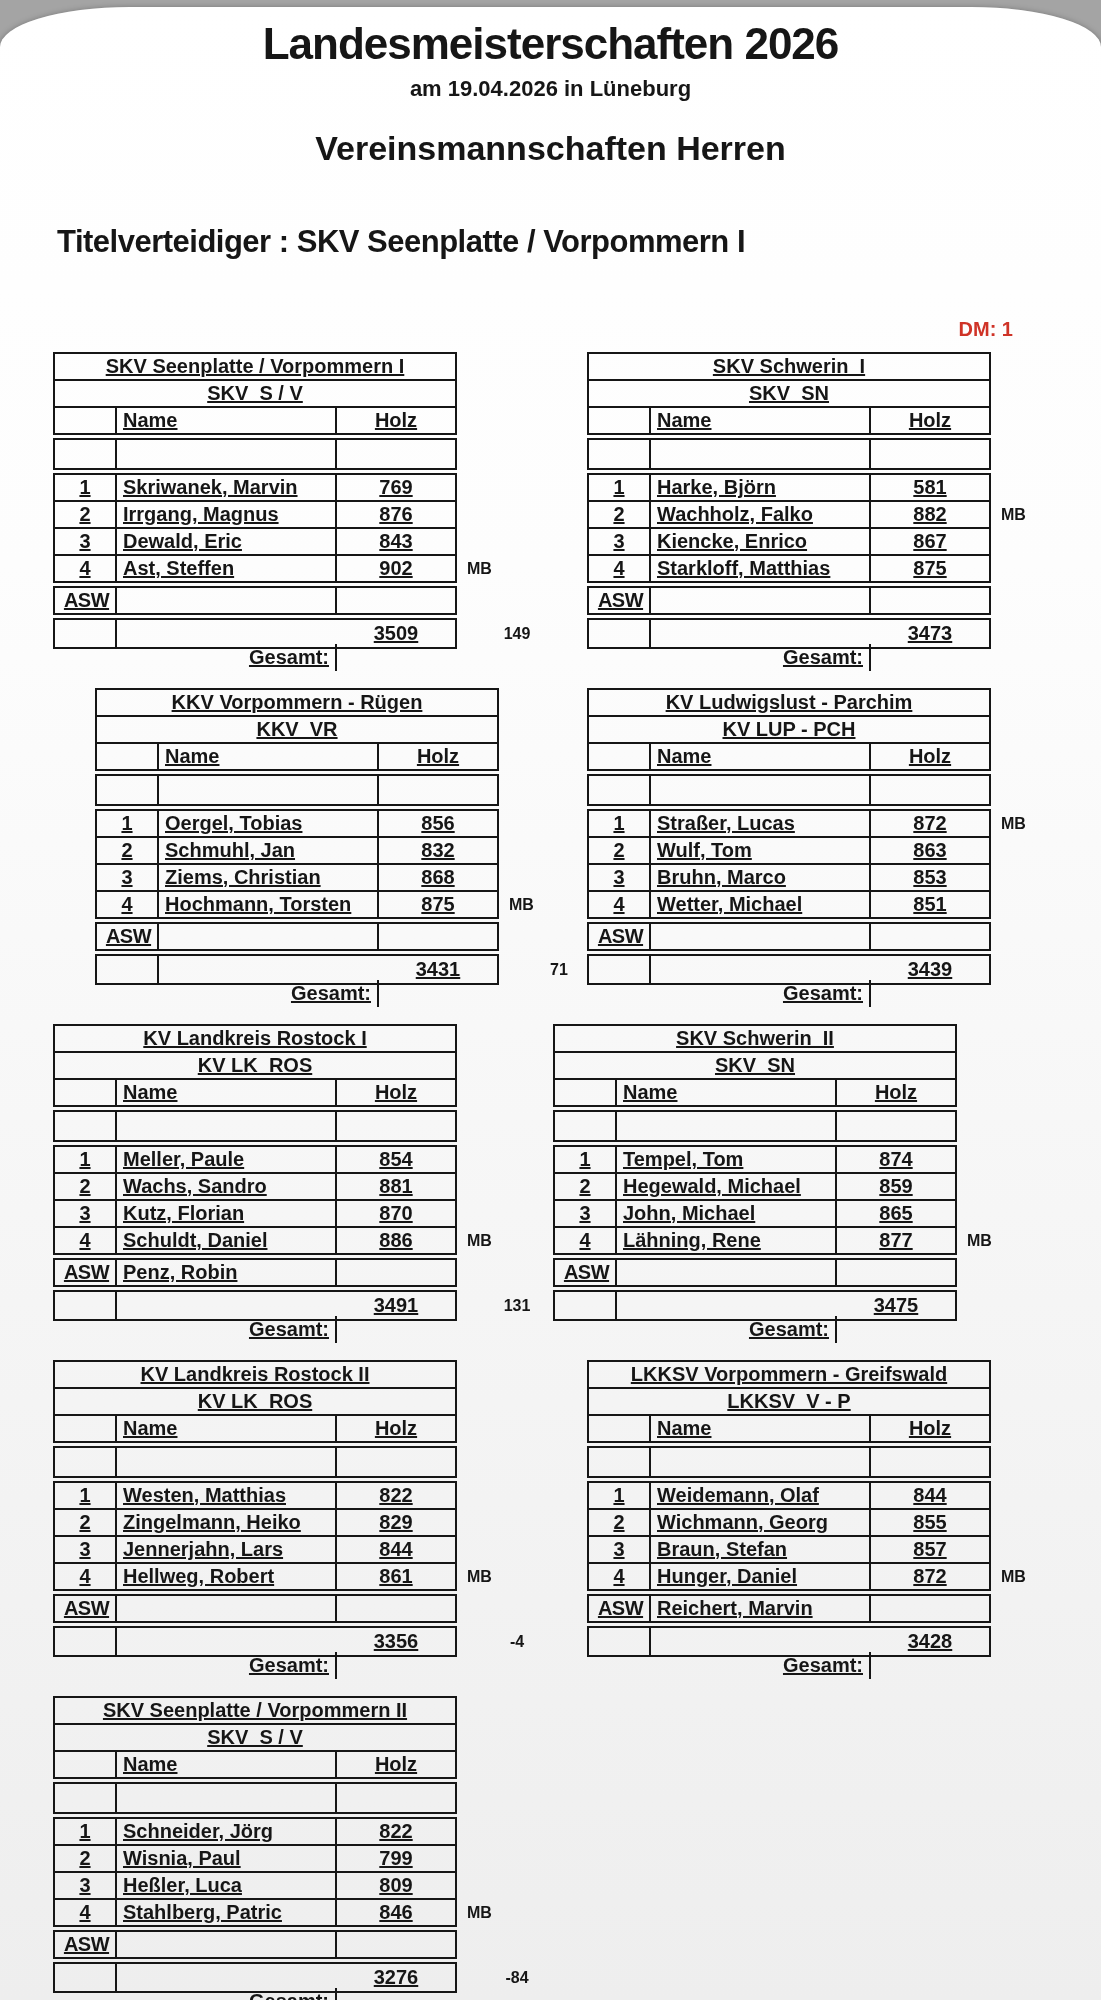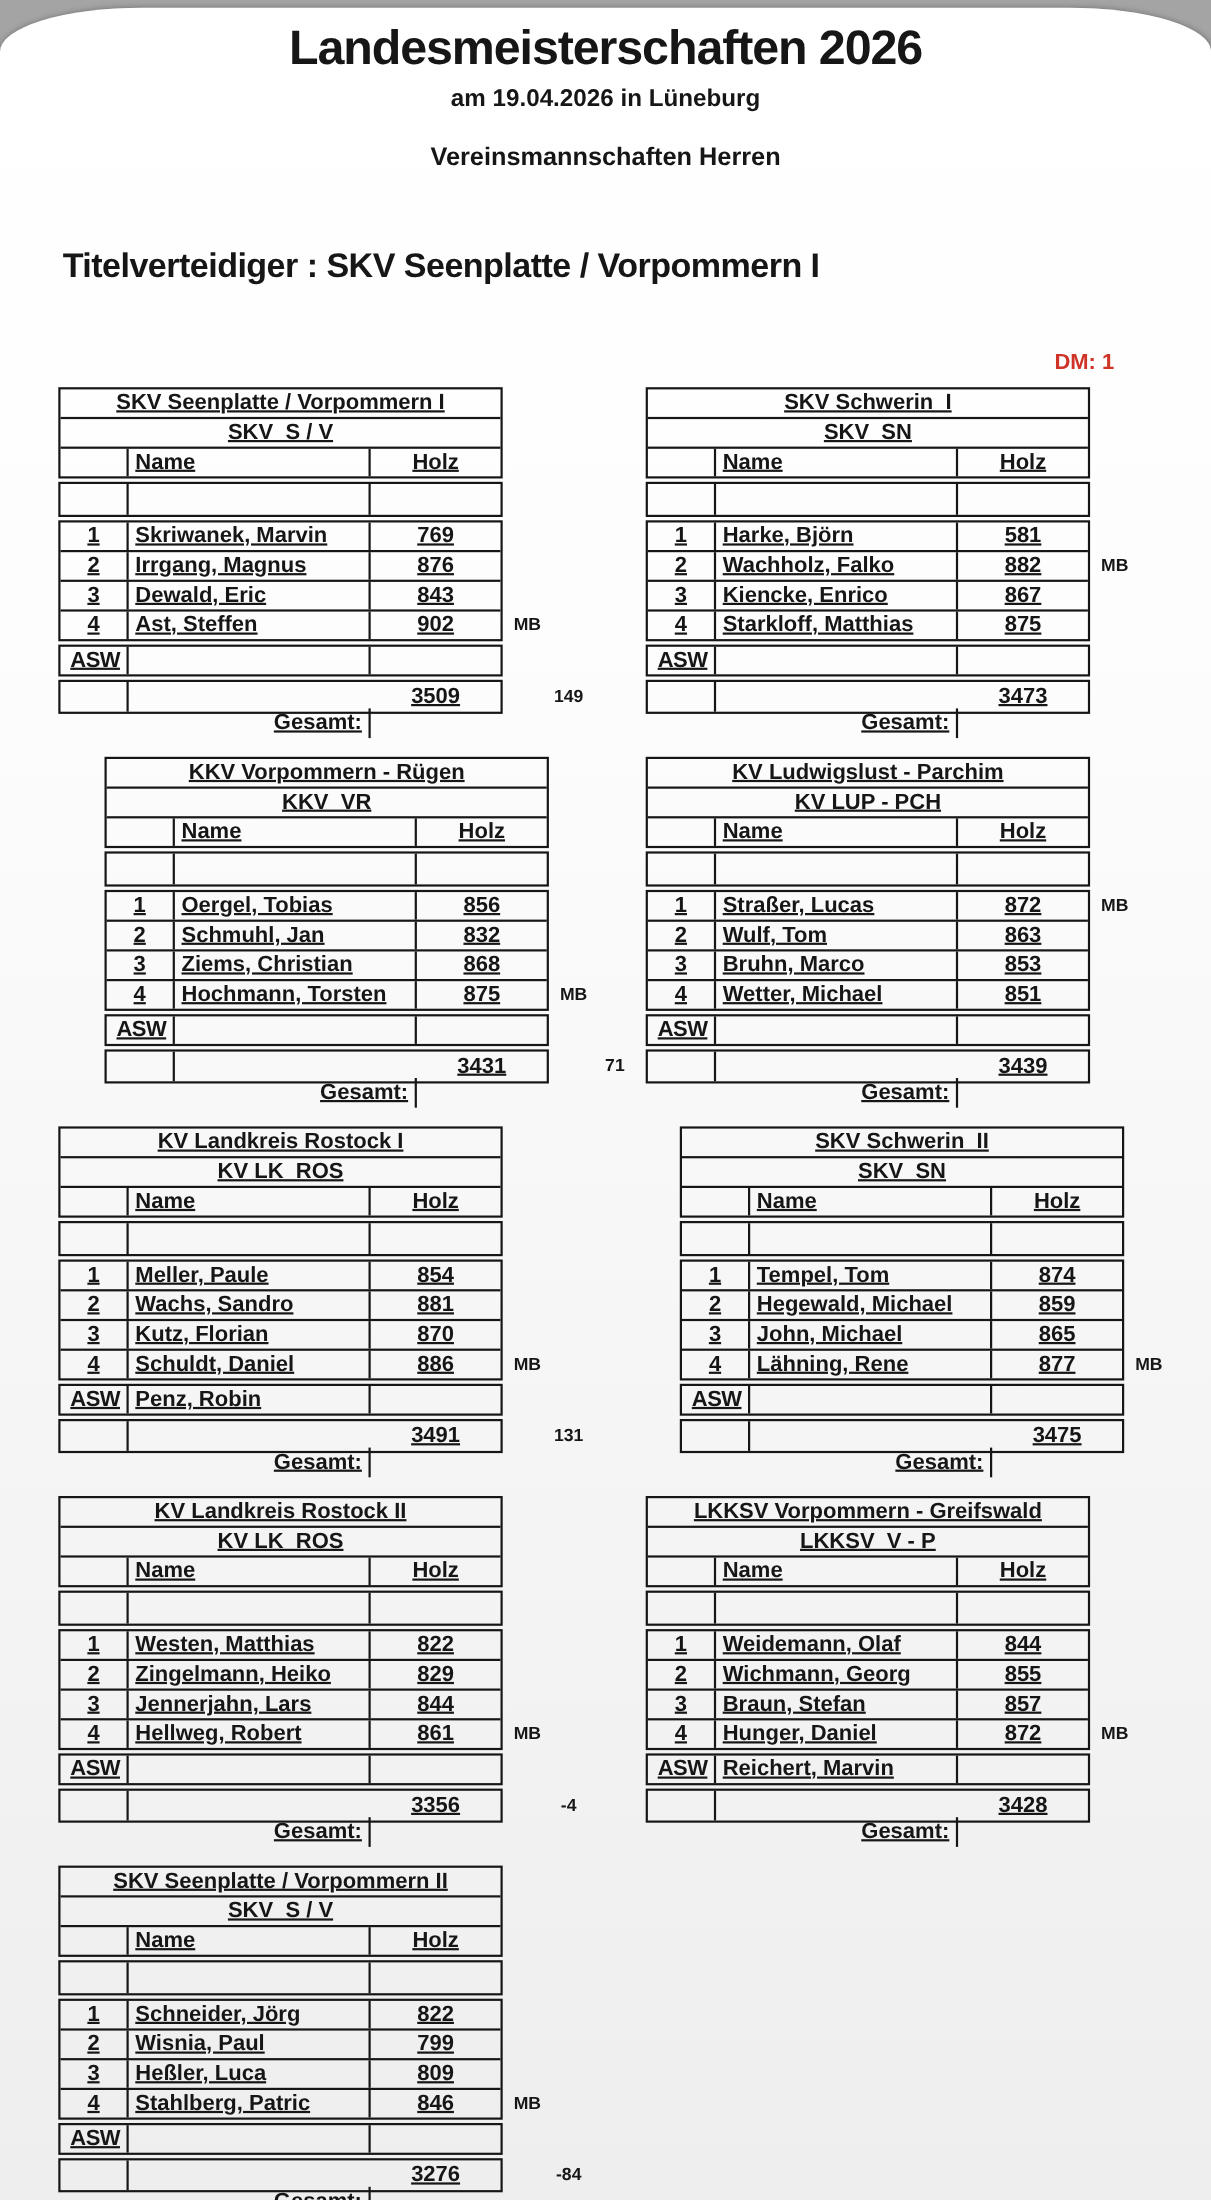--- a/index.html
+++ b/index.html
@@ -12,21 +12,21 @@
   }
   .page{
     position:absolute;top:7px;left:0;width:1101px;height:1993px;
     border-radius:130px 130px 0 0 / 40px 40px 0 0;
     background:linear-gradient(180deg,#ffffff 0%,#fdfdfd 28%,#f5f5f5 65%,#eeeeee 100%);
     box-shadow:0 1px 6px rgba(0,0,0,.35);
   }
   .hdr{position:absolute;left:0;width:1101px;text-align:center;white-space:pre;}
   .h-title{top:12px;font-size:44px;letter-spacing:-1px;}
   .h-sub{top:69px;font-size:22px;}
-  .h-event{top:122px;font-size:23px;}
+  .h-event{top:122px;font-size:34px;}
   .h-holder{position:absolute;left:57px;top:217px;font-size:31px;letter-spacing:-.5px;white-space:pre;}
   .dm{
     position:absolute;left:587px;top:311px;width:460px;box-sizing:border-box;
     text-align:right;padding-right:34px;font-size:20px;
   }
   
   .team{position:absolute;width:404px;text-decoration:underline;}
   .tbox{border:2px solid #161616;}
   .tbox + .tbox{margin-top:3px;}
   .trow{display:flex;height:25px;align-items:center;position:relative;}
@@ -361,21 +361,21 @@
     </div>
     <div class="tbox">
       <div class="trow total-row">
         <div class="cell rank"></div>
         <div class="cell name gesamt-label">Gesamt:</div>
         <div class="cell holz">3491</div>
         <span class="diff">131</span>
       </div>
     </div>
   </div>
-      <div class="team" style="left: 618px; top: 1017px; text-align: right;">
+      <div class="team" style="left: 553px; top: 1017px; text-align: right;">
     <div class="tbox">
       <div class="trow">
         <div class="cell full">SKV Schwerin  II</div>
       </div>
       <div class="trow">
         <div class="cell full">SKV  SN</div>
       </div>
       <div class="trow">
         <div class="cell rank"></div>
         <div class="cell name">Name</div>

